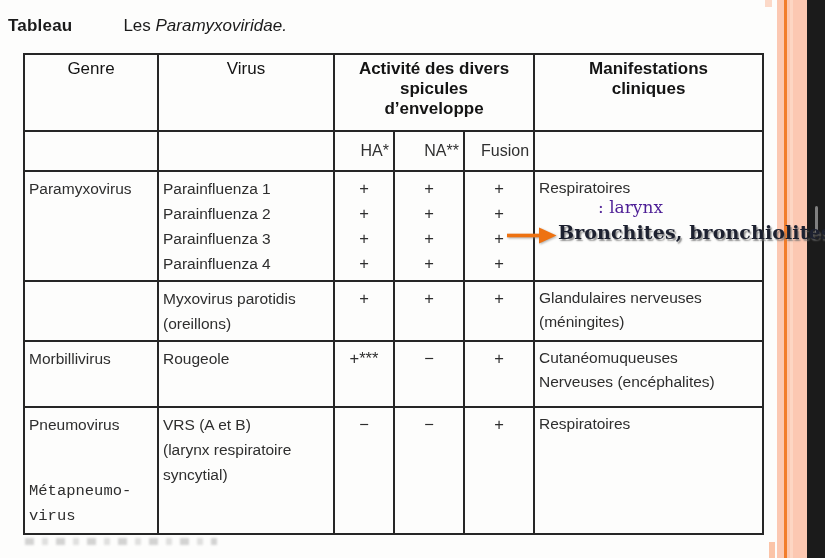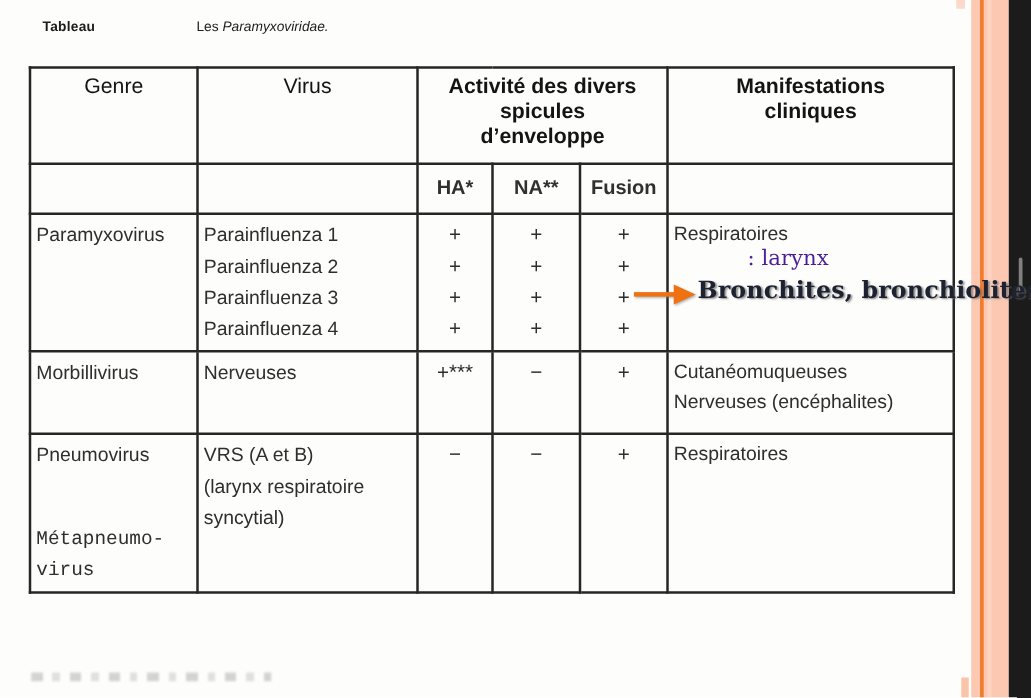--- a/index.html
+++ b/index.html
@@ -5,23 +5,23 @@
   html,body{margin:0;padding:0;}
   body{
     width:825px;height:558px;position:relative;overflow:hidden;
     background:#ffffff;
     font-family:"Liberation Sans",sans-serif;
   }
   .slide{position:absolute;inset:0;background:#fdfdfc;}
 
   
   .caption{
-    position:absolute;left:34px;top:16px;
-    display:flex;gap:81px;
-    font-size:11px;color:#1b1b1b;white-space:nowrap;
+    position:absolute;left:8px;top:16px;
+    display:flex;gap:51px;
+    font-size:17px;color:#1b1b1b;white-space:nowrap;
   }
   .caption .t-label{font-weight:bold;letter-spacing:.2px;}
   .caption i{}
 
   
   table.scan{
     position:absolute;left:23px;top:53px;width:739px;
     border-collapse:collapse;table-layout:fixed;
     color:#2e2e2e;z-index:1;
   }
@@ -36,22 +36,22 @@
   tr.tr-r2{height:57px;}
   tr.tr-r3{height:66px;margin-left:32px;}
   tr.tr-r4{height:126px;}
 
   .th-main{
     font-weight:bold;font-size:17px;color:#141414;
     text-align:center;padding-top:9px;line-height:20px;
   }
   .th-main div{font-weight:bold;}
   tr.tr-sub th{
-    font-size:16px;color:#303030;text-align:center;
-    vertical-align:middle;font-weight:bold;
+    font-size:16px;color:#303030;text-align:right;
+    vertical-align:middle;font-weight:normal;
   }
 
   tbody td{font-size:15.5px;line-height:25px;}
   td.c-genre{padding:5px 6px 0 12px;border-radius:25px;}
   td.c-virus{padding:5px 6px 0 10px;}
   td.c-plus{text-align:center;padding-top:5px;font-size:16.5px;}
   td.c-plus div{line-height:25px;}
   td.c-manif{padding:5px 6px 0 10px;line-height:24px;border-radius:15px;}
   .genre-secondary{margin-top:42px;font-family:Liberation Mono, monospace;}
 
@@ -159,26 +159,48 @@
         <td class="c-plus">
           <div>+</div>
           <div>+</div>
           <div>+</div>
           <div>+</div>
         </td>
         <td class="c-manif">
           <div>Respiratoires</div>
         </td>
       </tr>
+      <tr class="tr-r2">
+        <td class="c-genre">
+          <div></div>
+        </td>
+        <td class="c-virus">
+          <div>Myxovirus parotidis</div>
+          <div>(oreillons)</div>
+        </td>
+        <td class="c-plus">
+          <div>+</div>
+        </td>
+        <td class="c-plus">
+          <div>+</div>
+        </td>
+        <td class="c-plus">
+          <div>+</div>
+        </td>
+        <td class="c-manif">
+          <div>Glandulaires nerveuses</div>
+          <div>(méningites)</div>
+        </td>
+      </tr>
       <tr class="tr-r3">
         <td class="c-genre">
           <div>Morbillivirus</div>
         </td>
         <td class="c-virus">
-          <div>Nerveuses</div>
+          <div>Rougeole</div>
         </td>
         <td class="c-plus">
           <div>+***</div>
         </td>
         <td class="c-plus">
           <div>−</div>
         </td>
         <td class="c-plus">
           <div>+</div>
         </td>

